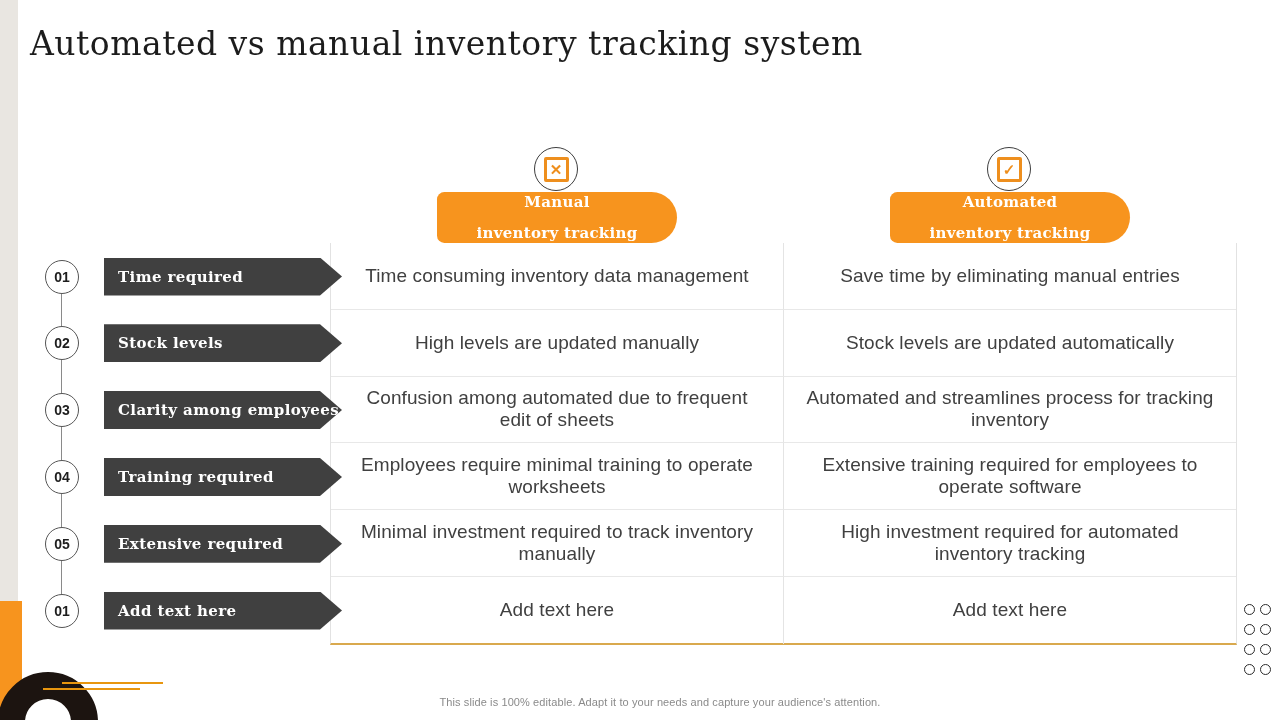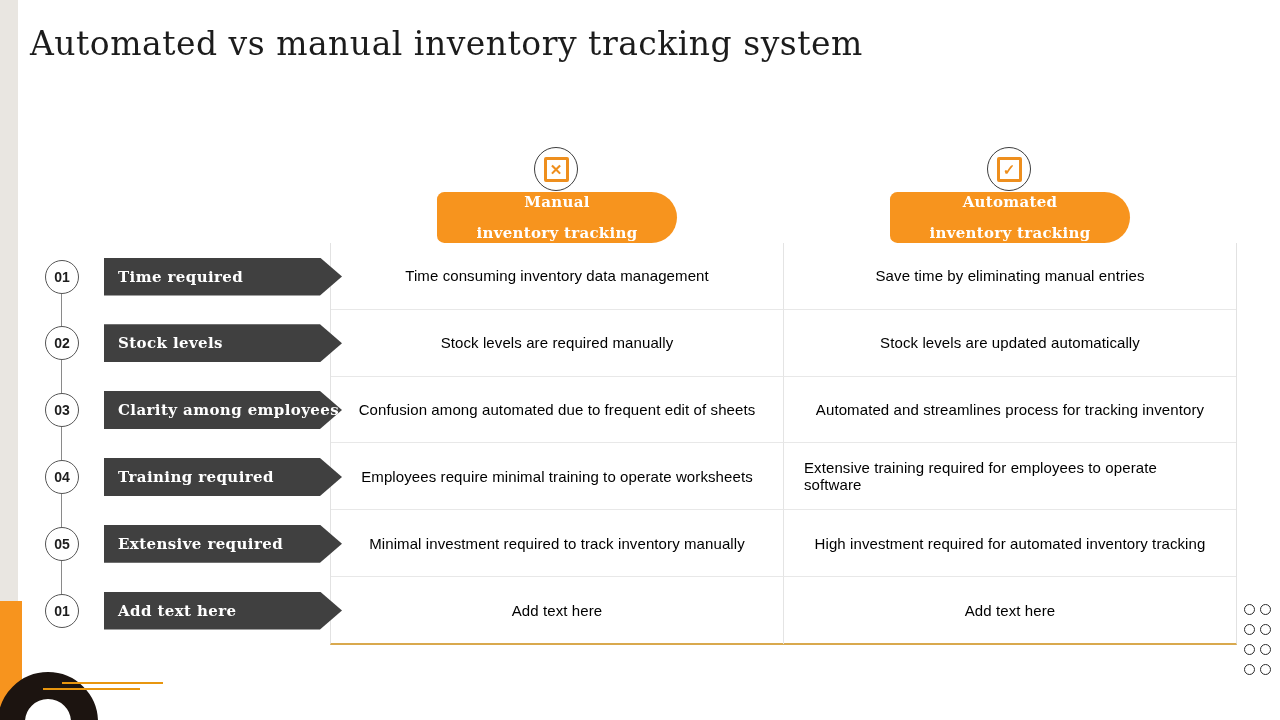--- a/index.html
+++ b/index.html
@@ -40,22 +40,22 @@
     letter-spacing:.3px;line-height:1.35;text-align:center;
   }
 
   
   .table{
     position:absolute;left:330px;top:243px;width:907px;height:402px;box-sizing:border-box;
     border-left:1px solid #e2e2e2;border-right:1px solid #e2e2e2;border-bottom:2px solid #d9a94e;
     display:grid;grid-template-columns:453px 1fr;grid-auto-rows:66.8px;background:#fff;
   }
   .cell{
-    display:flex;align-items:center;justify-content:center;
-    font-size:15px;color:#000000;border-bottom:1px solid #e8e8e8;padding:0 20px;letter-spacing:.1px;
+    display:flex;align-items:center;justify-content:center;text-align:center;
+    font-size:19px;color:#404040;border-bottom:1px solid #e8e8e8;padding:0 20px;letter-spacing:.1px;
   }
   .cell.col-manual{border-right:1px solid #e4e4e4;}
   .cell.last{border-bottom:none;}
 
   
   .connector{position:absolute;left:61px;top:277px;width:1px;height:335px;background:#8a8a8a;z-index:1;}
   .num-circle{
     position:absolute;left:45px;width:34px;height:34px;border:1.3px solid #555;border-radius:50%;
     background:#fff;box-sizing:border-box;z-index:2;
     display:flex;align-items:center;justify-content:center;
@@ -119,21 +119,21 @@
     <span class="icon-sq">✓</span>
   </div>
   <div class="banner" style="left:890px;top:192px;">
     <span>Automated</span>
     <span>inventory tracking</span>
   </div>
 
   <div class="table">
     <div class="cell col-manual">Time consuming inventory data management</div>
     <div class="cell">Save time by eliminating manual entries</div>
-    <div class="cell col-manual">Stock levels are required manually</div>
+    <div class="cell col-manual">High levels are updated manually</div>
     <div class="cell">Stock levels are updated automatically</div>
     <div class="cell col-manual">Confusion among automated due to frequent edit of sheets</div>
     <div class="cell">Automated and streamlines process for tracking inventory</div>
     <div class="cell col-manual">Employees require minimal training to operate worksheets</div>
     <div class="cell">Extensive training required for employees to operate software</div>
     <div class="cell col-manual">Minimal investment required to track inventory manually</div>
     <div class="cell">High investment required for automated inventory tracking</div>
     <div class="cell col-manual last">Add text here</div>
     <div class="cell last">Add text here</div>
   </div>
@@ -158,20 +158,21 @@
   </div>
   <div class="r4">
     <div class="num-circle">05</div>
     <div class="arrow">Extensive required</div>
   </div>
   <div class="r5">
     <div class="num-circle">01</div>
     <div class="arrow">Add text here</div>
   </div>
 
+  <div class="footer">This slide is 100% editable. Adapt it to your needs and capture your audience's attention.</div>
 
   <div class="donut"></div>
   <div class="deco-line l1"></div>
   <div class="deco-line l2"></div>
 
   <div class="dots">
     <span class="dot"></span>
       <span class="dot"></span>
     <span class="dot"></span>
       <span class="dot"></span>

